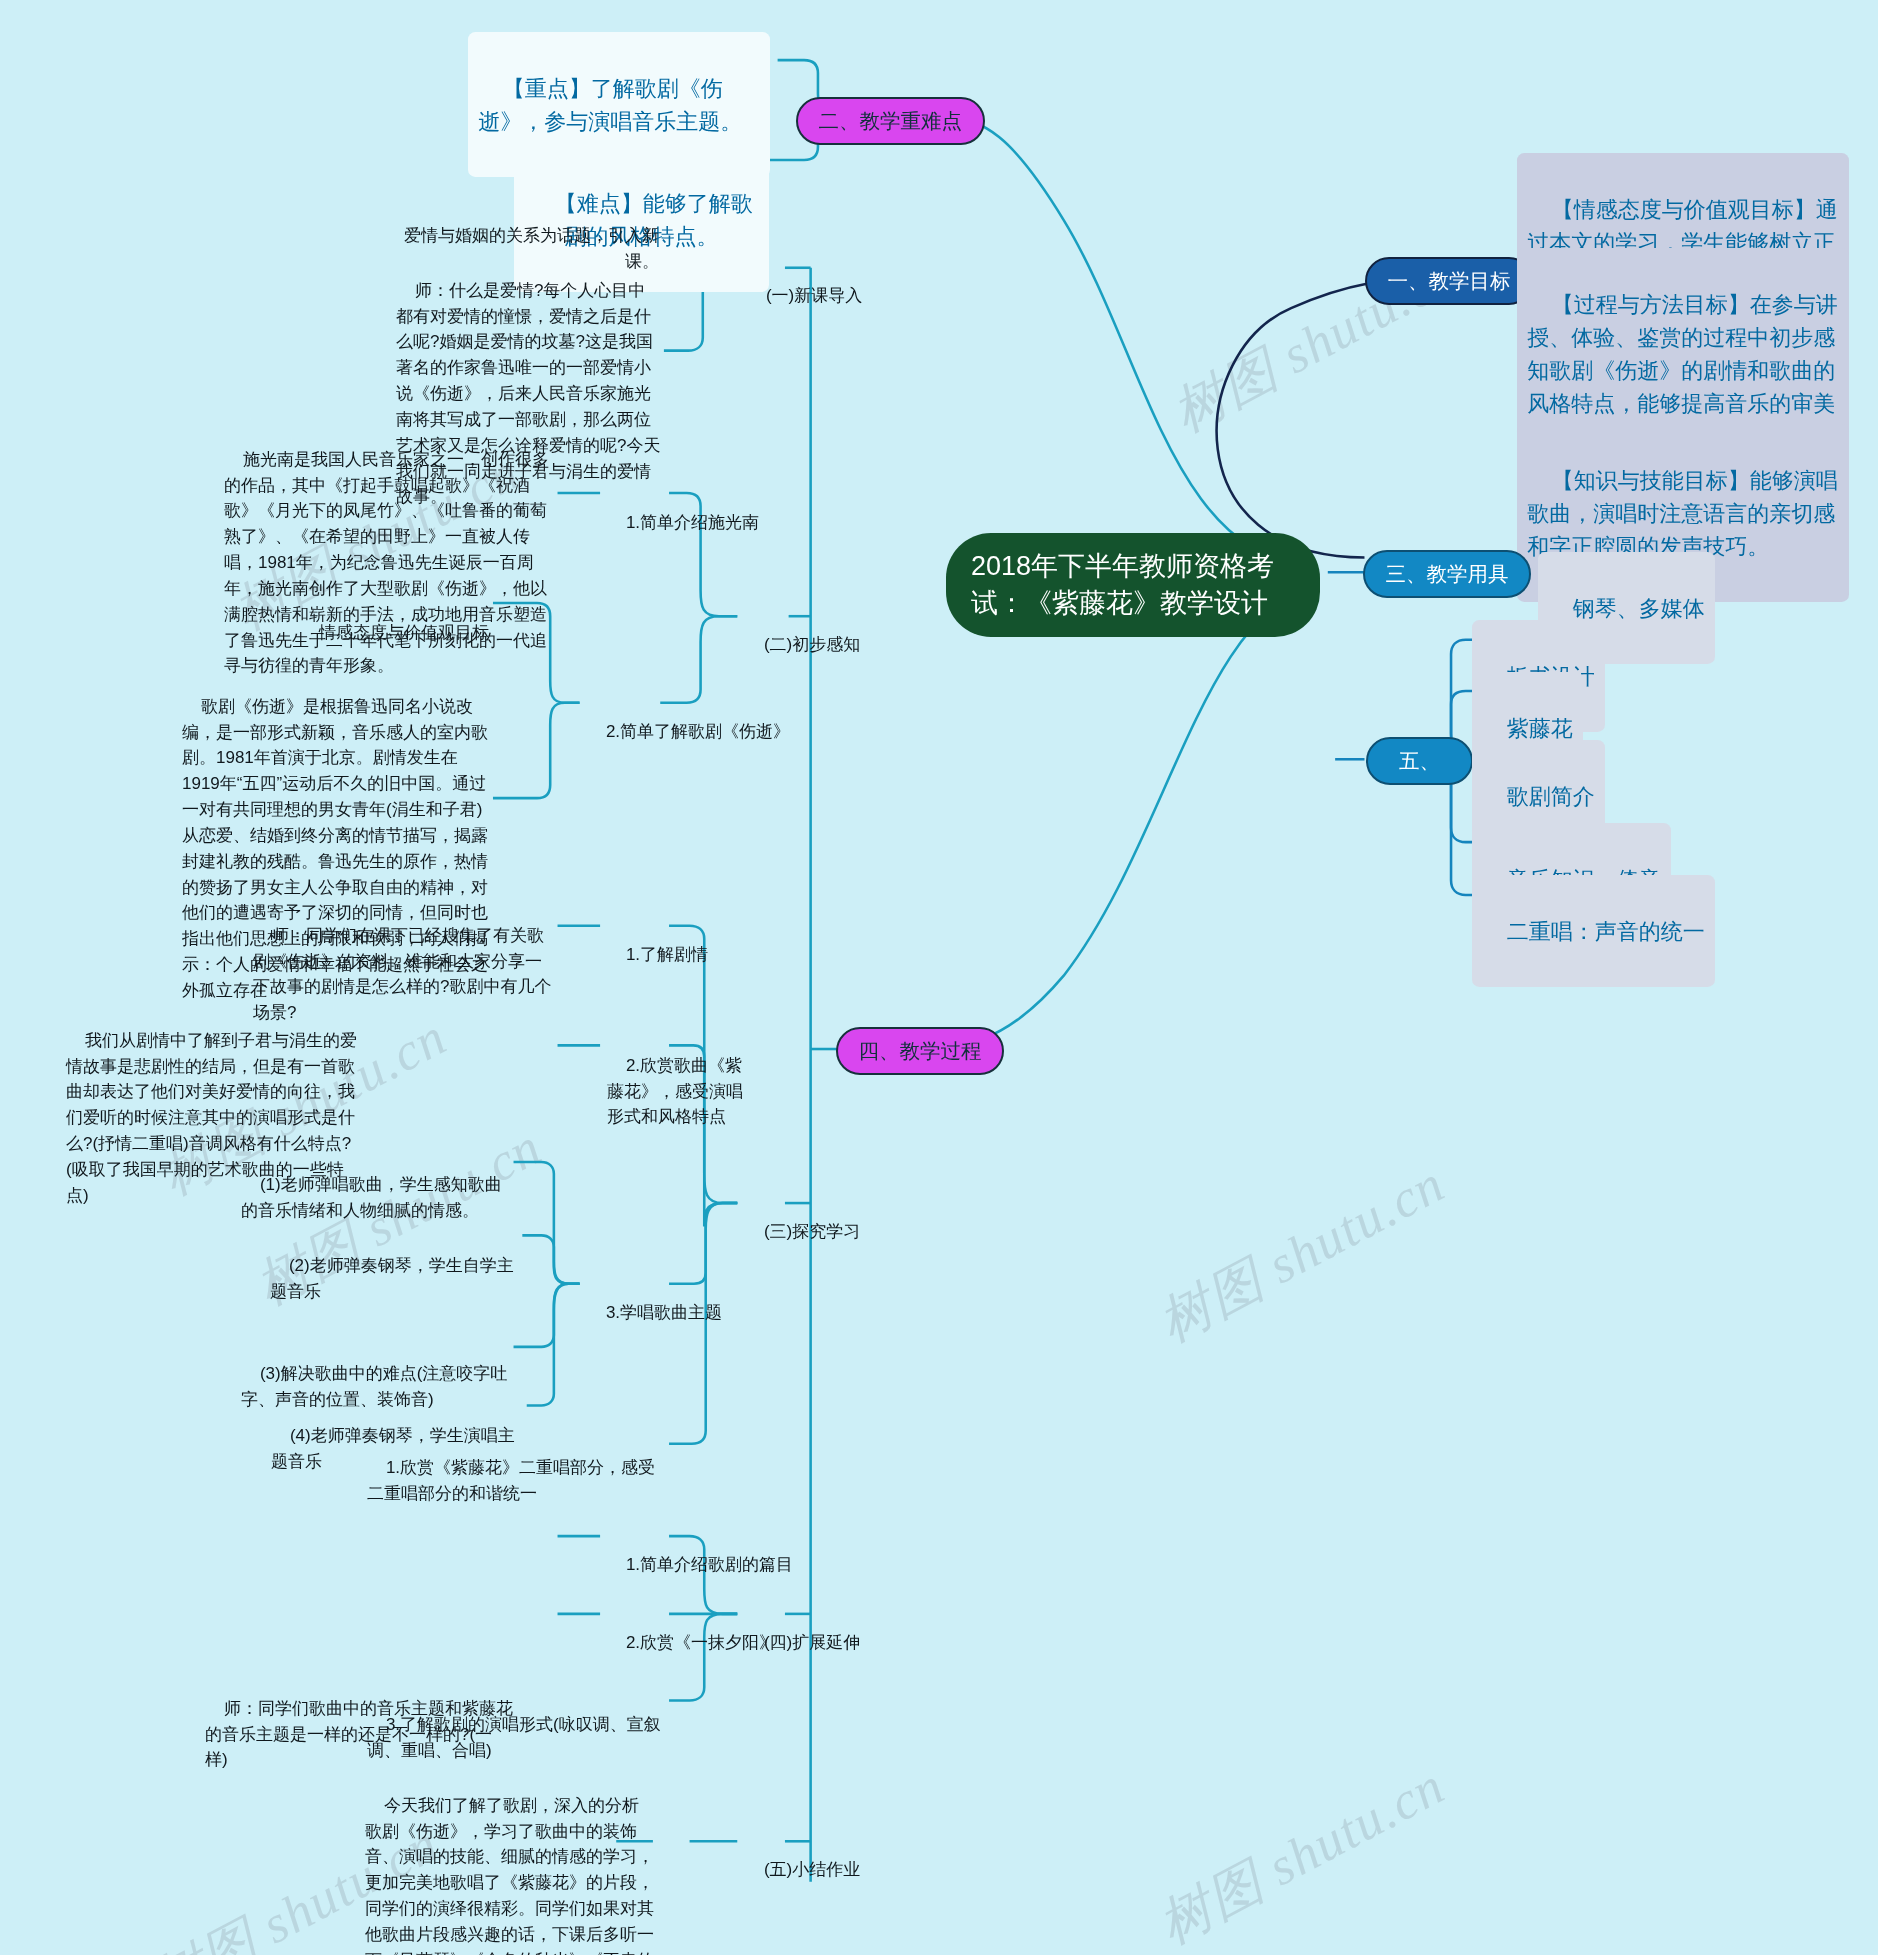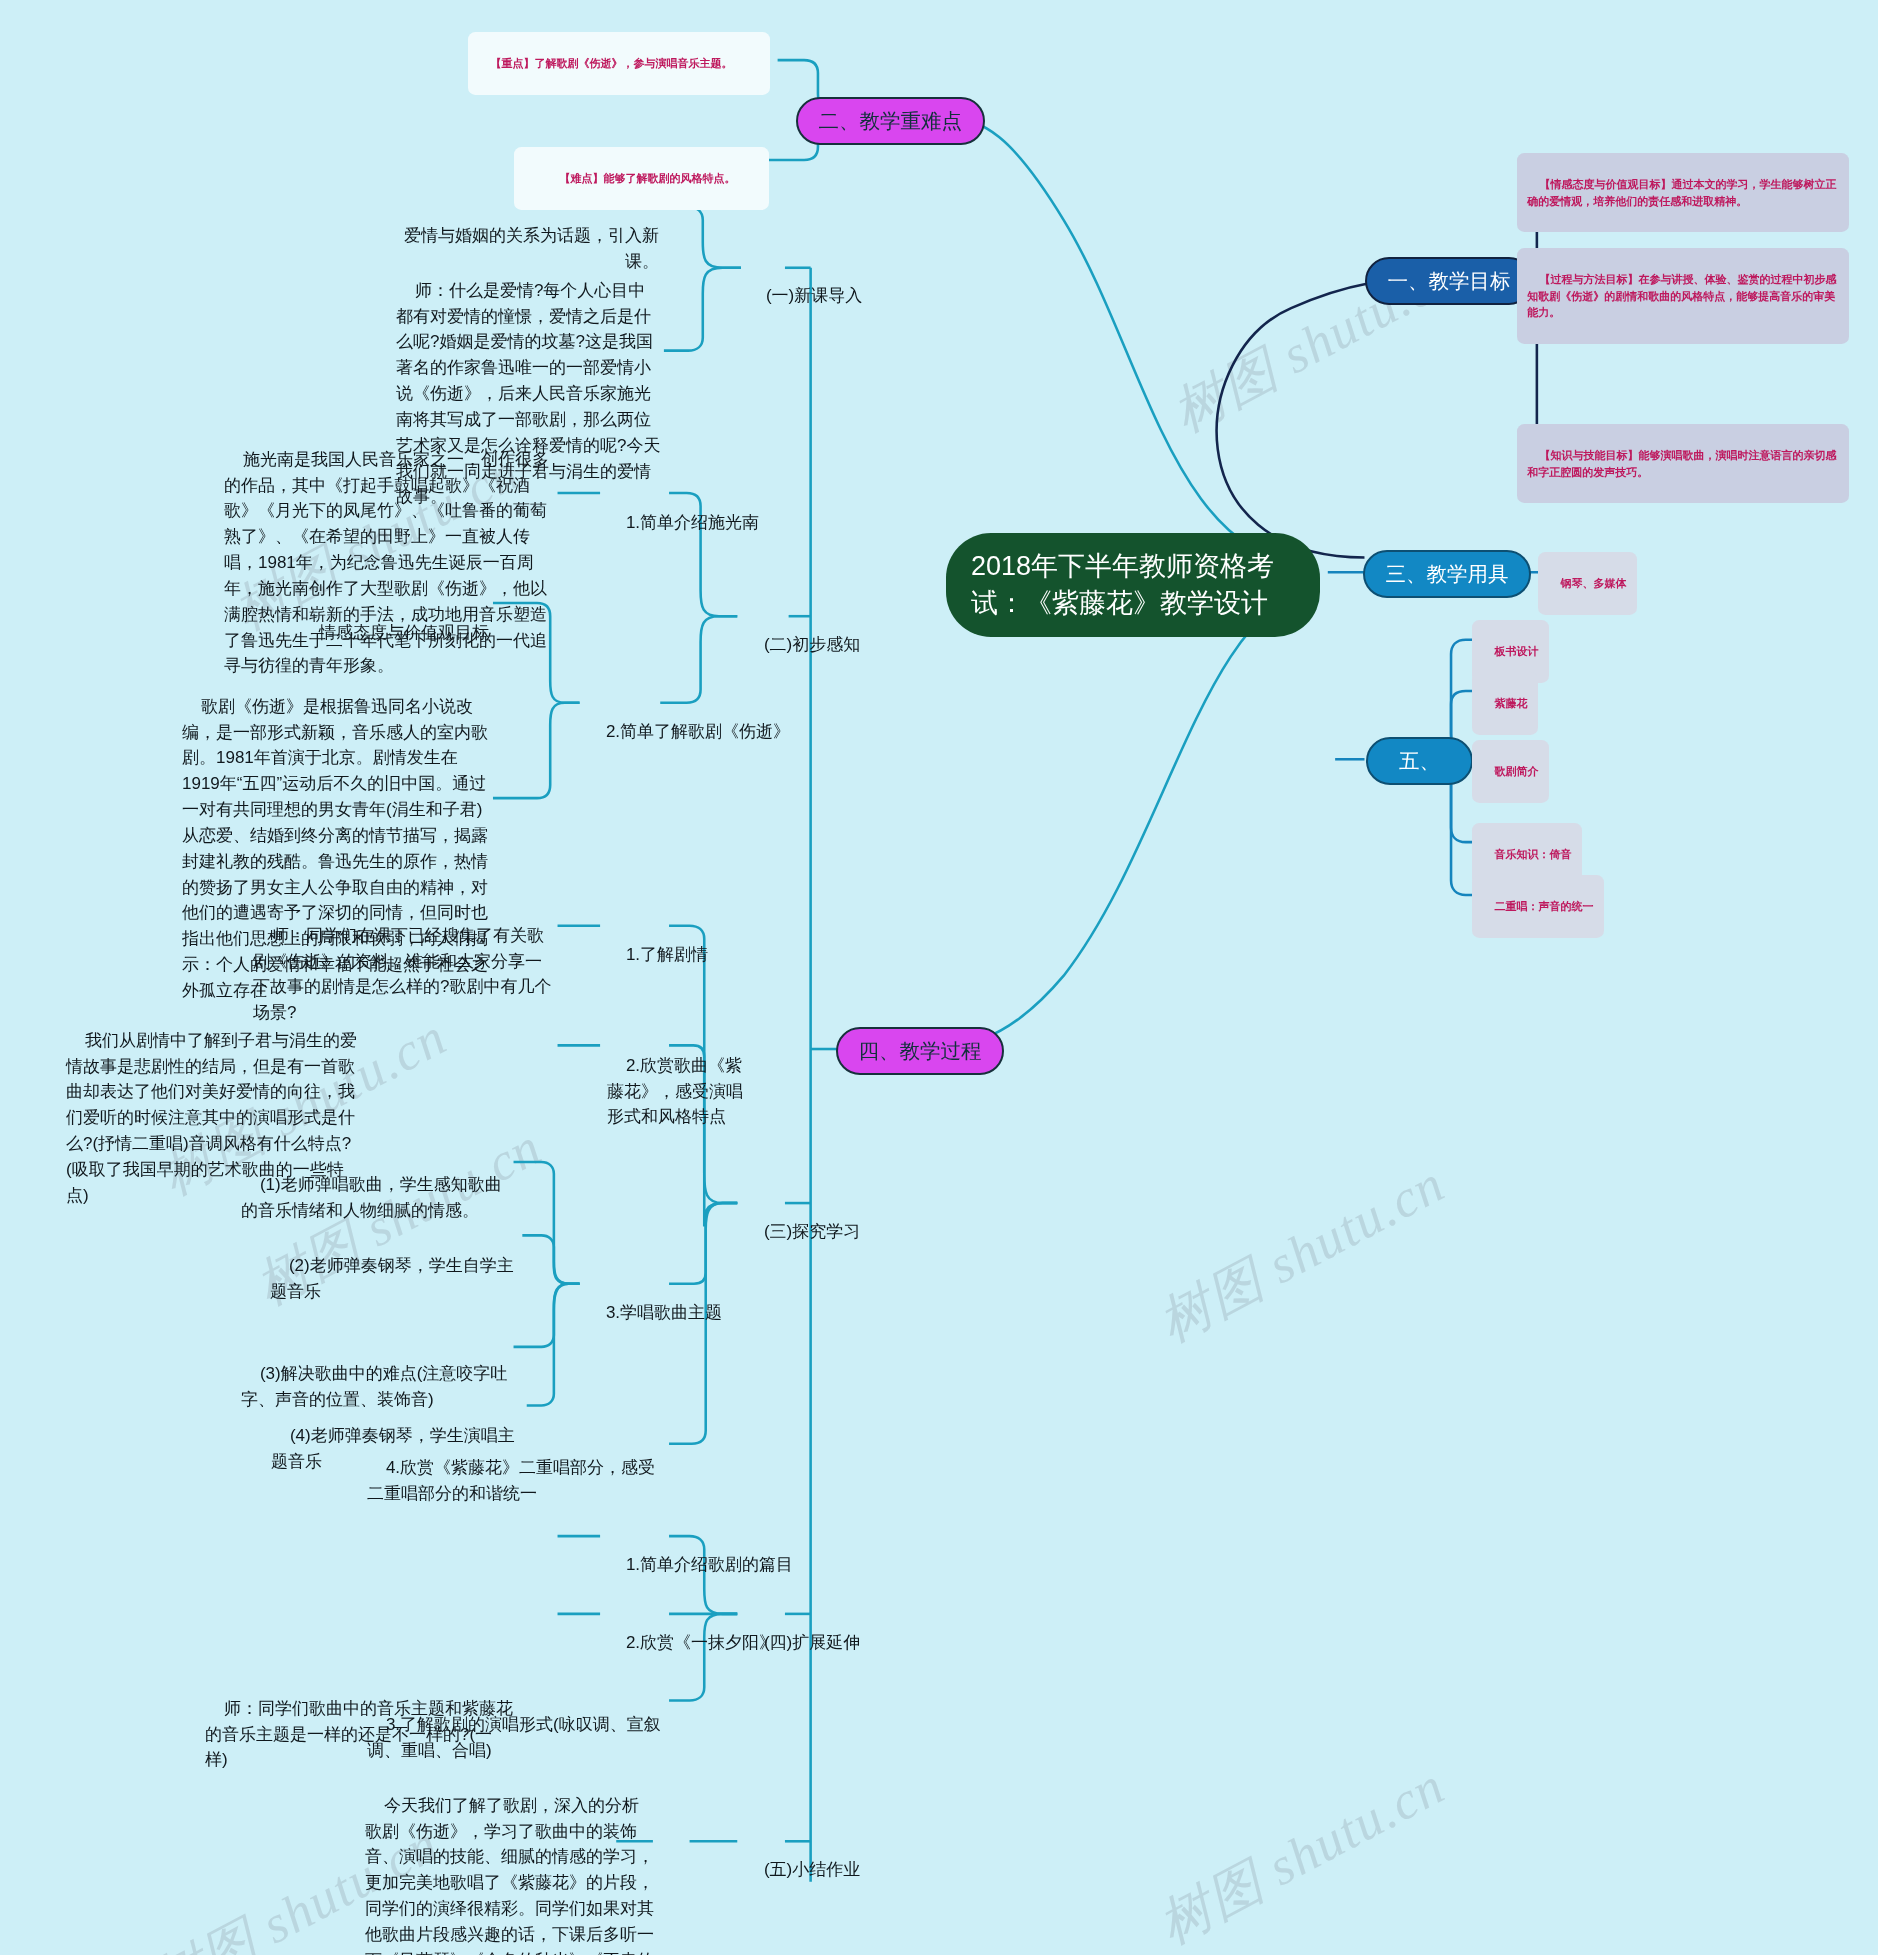--- a/index.html
+++ b/index.html
@@ -67,27 +67,26 @@
     border: 2.2px solid #11223f;
   }
   .pill-blue {
     background: #1288c4;
     color: #ffffff;
     border: 2.2px solid #0d4f72;
     font-family: Liberation Serif, serif;
   }
   
   .chip {
-    font-size: 11px;
+    font-size: 22px;
     line-height: 1.5;
-    color: #be185d;
+    color: #0369a1;
     padding: 6.6px 10.3px;
     border-radius: 7.3px;
     white-space: pre-wrap;
-    font-weight: bold;
   }
   .chip-lav { background: #c9cfe2; }
   .chip-white { background: #f2fbfd; }
   .chip-grey { background: #d6dce8; }
   .tx {
     position: absolute;
     font-size: 17px;
     line-height: 1.52;
     color: #10181d;
     white-space: pre-wrap;
@@ -290,21 +289,21 @@
   <div class="tx" style="left:270px; top:1227px; width:249px;">
     <span>(2)老师弹奏钢琴，学生自学主题音乐</span>
   </div>
   <div class="tx" style="left:241px; top:1335px; width:273px;">
     <span>(3)解决歌曲中的难点(注意咬字吐字、声音的位置、装饰音)</span>
   </div>
   <div class="tx" style="left:271px; top:1397px; width:257px;">
     <span>(4)老师弹奏钢琴，学生演唱主题音乐</span>
   </div>
   <div class="tx" style="left:367px; top:1429px; width:302px;">
-    <span>4.欣赏《紫藤花》二重唱部分，感受二重唱部分的和谐统一</span>
+    <span>1.欣赏《紫藤花》二重唱部分，感受二重唱部分的和谐统一</span>
   </div>
 
   <div class="tx" style="left:745px; top:1604px;">
     <span>(四)扩展延伸</span>
   </div>
   <div class="tx" style="left:607px; top:1526px;">
     <span>1.简单介绍歌剧的篇目</span>
   </div>
   <div class="tx" style="left:607px; top:1604px;">
     <span>2.欣赏《一抹夕阳》</span>

